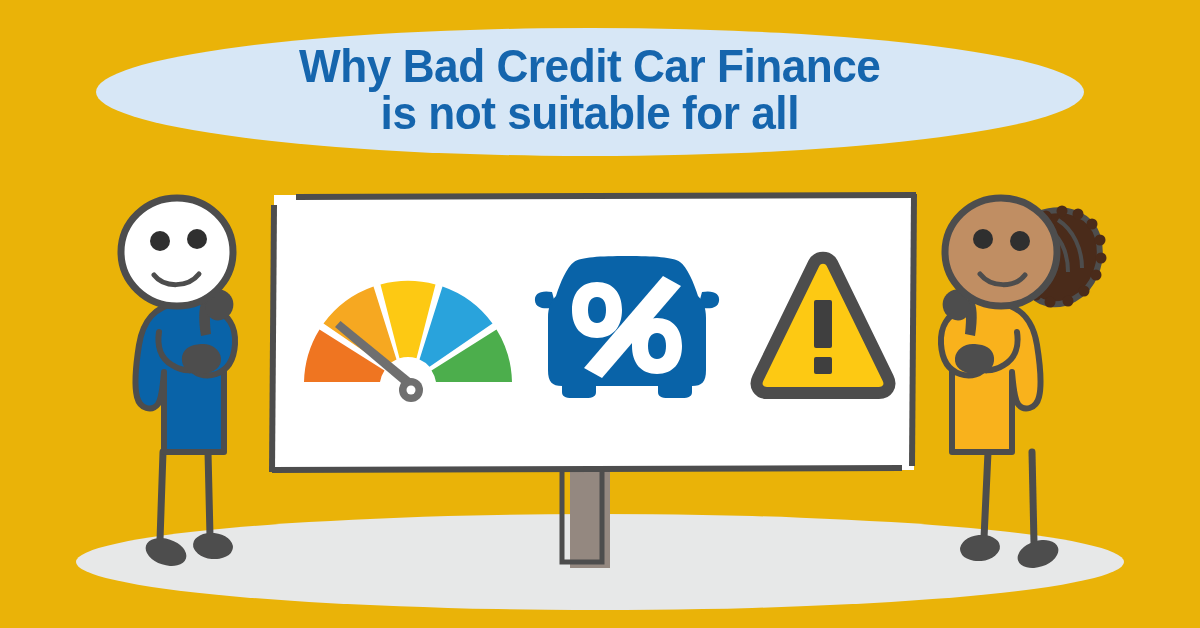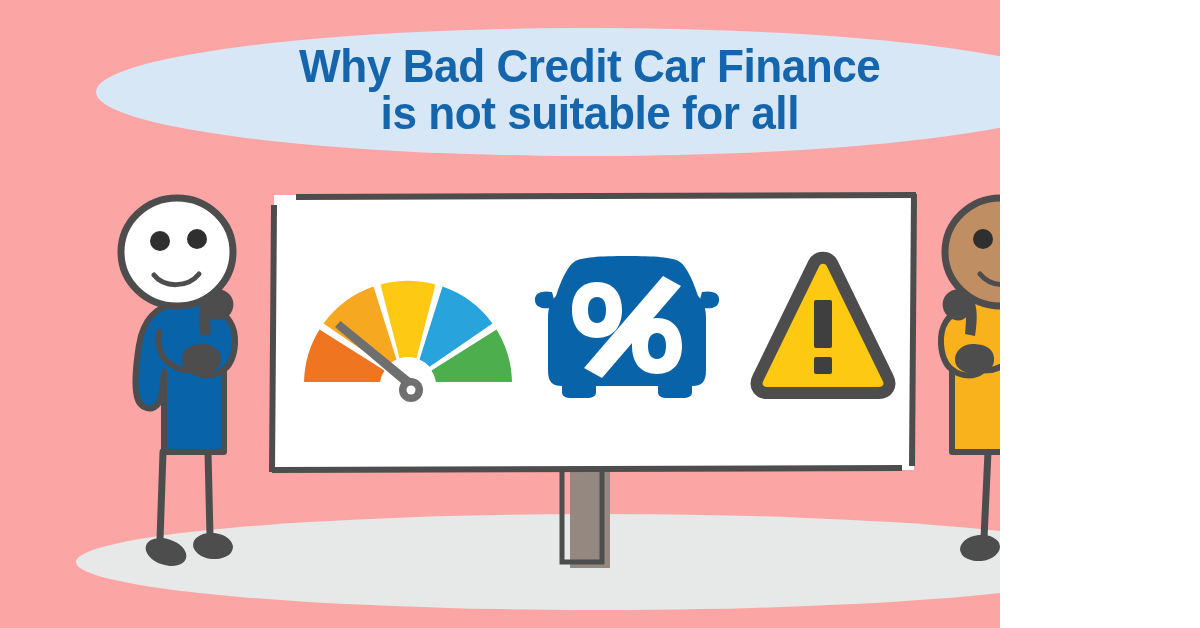--- a/index.html
+++ b/index.html
@@ -6,23 +6,23 @@
   html, body {
     margin: 0;
     padding: 0;
     background: #ffffff;
   }
   body {
     font-family: "Liberation Sans", sans-serif;
   }
   #stage {
     position: relative;
-    width: 1000px;
+    width: 1200px;
     height: 628px;
-    background: #fca5a5;
+    background: #eab308;
     overflow: hidden;
   }
   #stage svg.scene {
     position: absolute;
     left: 0;
     top: 0;
     width: 1200px;
     height: 628px;
     display: block;
   }

